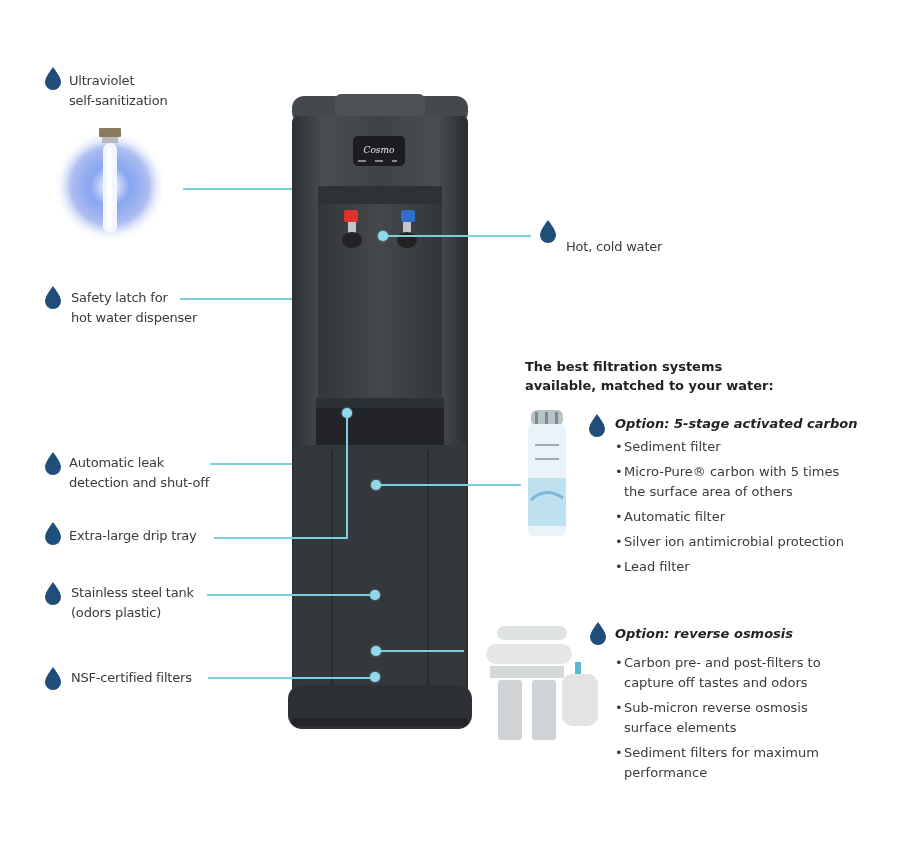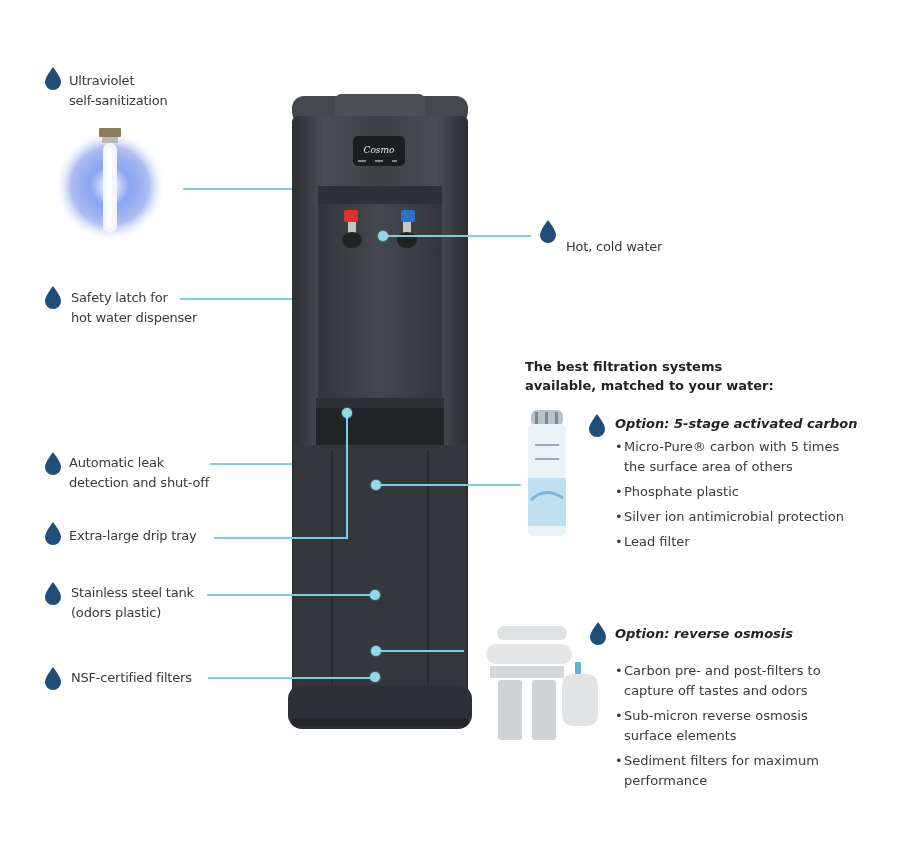--- a/index.html
+++ b/index.html
@@ -173,40 +173,41 @@
   <rect x="10" y="36" width="24" height="2" fill="#9ab"></rect>
   <rect x="10" y="50" width="24" height="2" fill="#9ab"></rect>
 </svg>
 
 <svg class="drop" style="left:588px;top:413px">
     <use href="#dropSym"></use>
   </svg>
 <div class="abs" style="left:615px;top:416px;width:270px">
   <div class="opt-title">Option: 5-stage activated carbon</div>
   <ul class="bul" style="margin-top:6px;">
+    <li>Sediment filter</li>
     <li style="width:225px">Micro-Pure® carbon with 5 times the surface area of others</li>
-    <li>Phosphate plastic</li>
+    <li>Automatic filter</li>
     <li>Silver ion antimicrobial protection</li>
     <li>Lead filter</li>
   </ul>
 </div>
 
 <svg class="abs" style="left:482px;top:618px" width="120" height="124">
   <rect x="15" y="8" width="70" height="14" rx="7" fill="#dfe2e3"></rect>
   <rect x="4" y="26" width="86" height="20" rx="10" fill="#e4e6e7"></rect>
   <rect x="8" y="48" width="74" height="12" fill="#d6d9da"></rect>
   <rect x="16" y="62" width="24" height="60" rx="3" fill="#cfd3d5"></rect>
   <rect x="50" y="62" width="24" height="60" rx="3" fill="#cfd3d5"></rect>
   <rect x="80" y="56" width="36" height="52" rx="10" fill="#e1e3e4"></rect>
   <rect x="93" y="44" width="6" height="12" fill="#5fb6d4"></rect>
 </svg>
 
 <svg class="drop" style="left:589px;top:621px">
     <use href="#dropSym"></use>
   </svg>
 <div class="abs" style="left:615px;top:626px;width:260px">
   <div class="opt-title">Option: reverse osmosis</div>
-  <ul class="bul" style="margin-top:20px;width:225px">
+  <ul class="bul" style="margin-top:12px;width:225px">
     <li>Carbon pre- and post-filters to capture off tastes and odors</li>
     <li style="width:190px">Sub-micron reverse osmosis surface elements</li>
     <li style="width:200px">Sediment filters for maximum performance</li>
   </ul>
 </div>
 
 </body></html>

